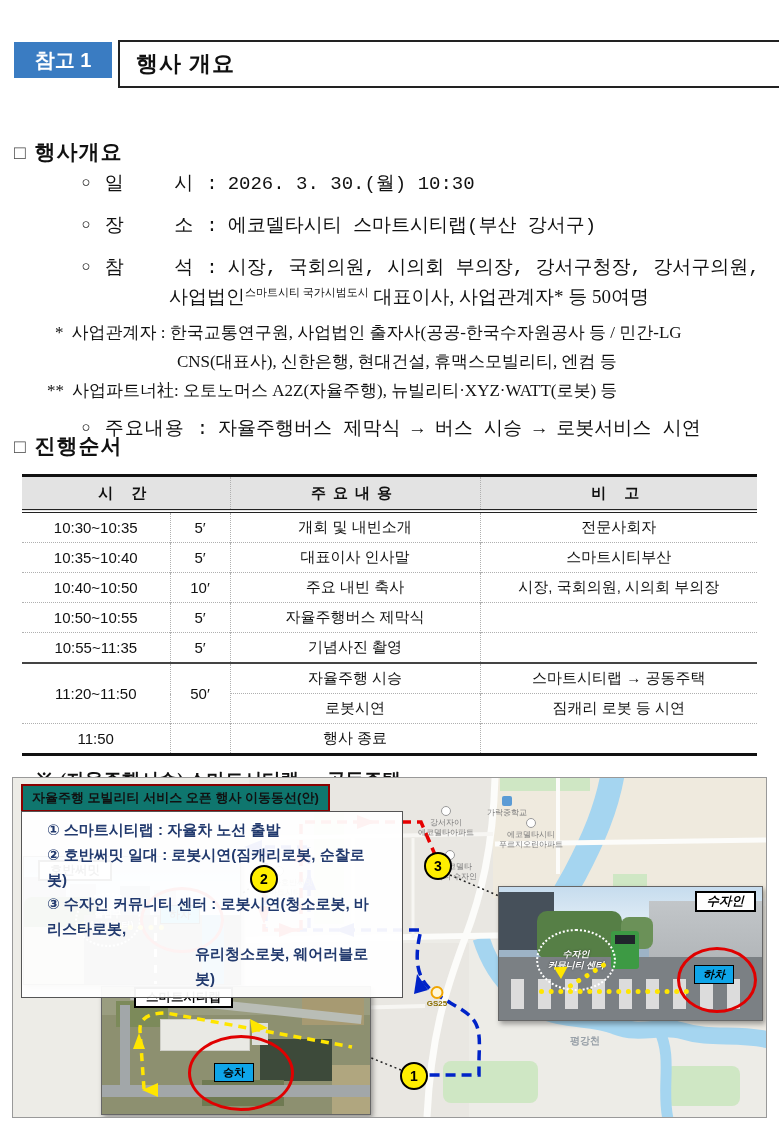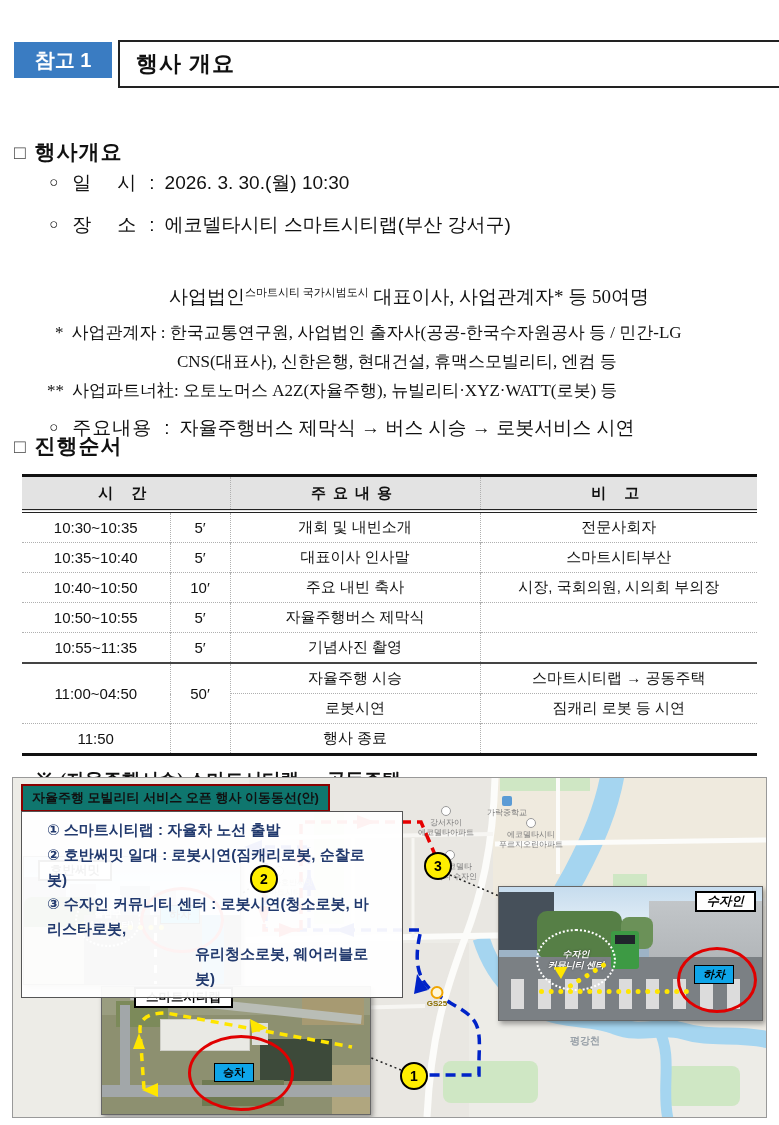--- a/index.html
+++ b/index.html
@@ -10,21 +10,21 @@
   .hdr-badge{position:absolute;left:14px;top:42px;width:98px;height:36px;background:#3a7cc2;
              color:#fff;font-weight:800;font-size:20px;display:flex;align-items:center;justify-content:center;}
   .hdr-titlebox{position:absolute;left:118px;top:40px;width:645px;height:44px;border:2px solid #222;
                 display:flex;align-items:center;padding-left:16px;font-weight:800;font-size:22px;letter-spacing:1px;}
 
   
   .sec-head{position:absolute;left:14px;font-weight:800;font-size:21px;letter-spacing:1px;}
   .sec-head .sq{font-weight:400;color:#444;margin-right:8px;font-size:19px;}
 
   
-  .orow{position:absolute;left:28px;font-family:Liberation Sans, sans-serif;font-size:19px;white-space:pre;}
+  .orow{position:absolute;left:36px;font-family:Liberation Mono, monospace;font-size:19px;white-space:pre;}
   .orow .ob{margin-right:14px;font-size:15px;vertical-align:2px;}
   .orow .olab{letter-spacing:1px;}
   .orow .osep{margin:0 10px 0 12px;}
   .cont{position:absolute;font-family:"Liberation Serif","DejaVu Serif",serif;font-size:19px;white-space:pre;}
   .sup{font-size:11px;vertical-align:7px;letter-spacing:0;}
   .fn{position:absolute;font-family:"Liberation Serif","DejaVu Serif",serif;font-size:17px;white-space:pre;}
   .fn .fm{margin-right:8px;}
 
   
   table.sched{position:absolute;left:22px;top:474px;width:735px;border-collapse:collapse;table-layout:fixed;
@@ -94,20 +94,23 @@
   <div class="sec-head" style="top:110px;margin-top:28px;">
     <span class="sq">□</span><span>행사개요</span>
   </div>
 
   <div class="orow" style="top:148px;">
     <span class="ob">○</span><span class="olab">일    시</span><span class="osep">:</span><span>2026. 3. 30.(월) 10:30</span>
   </div>
   <div class="orow" style="top:190px;">
     <span class="ob">○</span><span class="olab">장    소</span><span class="osep">:</span><span>에코델타시티 스마트시티랩(부산 강서구)</span>
   </div>
+  <div class="orow" style="top:232px;">
+    <span class="ob">○</span><span class="olab">참    석</span><span class="osep">:</span><span>시장, 국회의원, 시의회 부의장, 강서구청장, 강서구의원,</span>
+  </div>
   <div class="cont" style="left:150px;top:262px;">
     <span>사업법인</span><span class="sup">스마트시티 국가시범도시</span><span> 대표이사, 사업관계자* 등 50여명</span>
   </div>
   <div class="fn" style="left:38px;top:301px;">
     <span class="fm">*</span><span>사업관계자 : 한국교통연구원, 사업법인 출자사(공공-한국수자원공사 등 / 민간-LG</span>
   </div>
   <div class="fn" style="left:160px;top:330px;">
     <span>CNS(대표사), 신한은행, 현대건설, 휴맥스모빌리티, 엔컴 등</span>
   </div>
   <div class="fn" style="left:30px;top:359px;">
@@ -160,21 +163,21 @@
           <td>자율주행버스 제막식</td>
           <td></td>
       </tr>
       <tr>
         <td>10:55~11:35</td>
           <td>5′</td>
           <td>기념사진 촬영</td>
           <td></td>
       </tr>
       <tr class="thick">
-        <td rowspan="2">11:00~04:50</td>
+        <td rowspan="2">11:20~11:50</td>
         <td rowspan="2">50′</td>
         <td>자율주행 시승</td>
         <td>스마트시티랩 → 공동주택</td>
       </tr>
       <tr>
         <td>로봇시연</td>
         <td>짐캐리 로봇 등 시연</td>
       </tr>
       <tr>
         <td>11:50</td>

